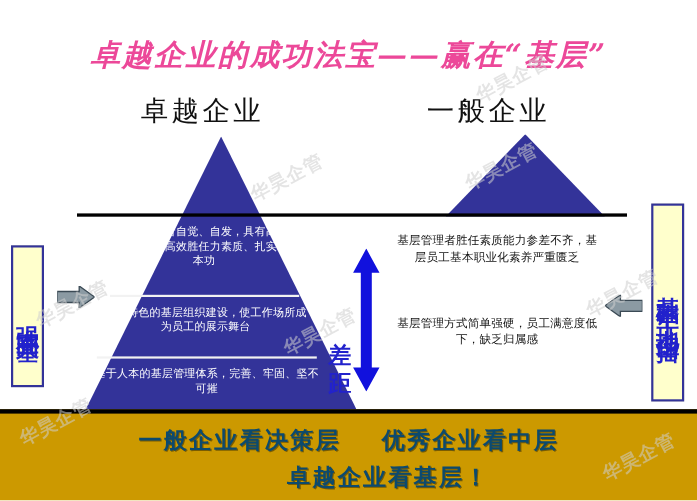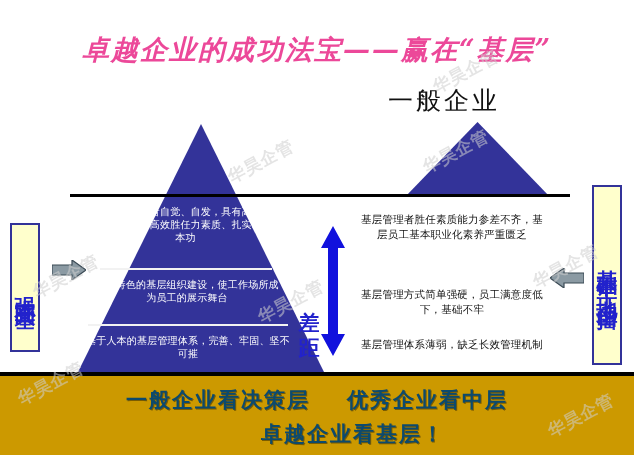--- a/index.html
+++ b/index.html
@@ -231,40 +231,40 @@
 
   <div class="wm" style="left:225px; top:150px;">华昊企管</div>
   <div class="wm" style="left:420px; top:140px;">华昊企管</div>
   <div class="wm" style="left:30px;  top:265px;">华昊企管</div>
   <div class="wm" style="left:255px; top:290px;">华昊企管</div>
   <div class="wm" style="left:530px; top:255px;">华昊企管</div>
   <div class="wm" style="left:430px; top:60px;">华昊企管</div>
 
   <div id="title">卓越企业的成功法宝——赢在“基层”</div>
 
+  <div class="col-head" id="head-left">卓越企业</div>
   <div class="col-head" id="head-right">一般企业</div>
 
   <div id="waterline"></div>
 
   <div id="pyramid-left">
     <div class="shape"></div>
   </div>
   <div class="tier-sep" id="sep1"></div>
   <div class="tier-sep" id="sep2"></div>
   <div class="tier-text" id="tier1">基层管理者自觉、自发，具有高职业素养、高效胜任力素质、扎实基本功</div>
   <div class="tier-text" id="tier2">卓富特色的基层组织建设，使工作场所成为员工的展示舞台</div>
   <div class="tier-text" id="tier3">基于人本的基层管理体系，完善、牢固、坚不可摧</div>
 
   <div id="pyramid-right">
     <div class="shape"></div>
   </div>
 
   <div class="right-text" id="rt1">基层管理者胜任素质能力参差不齐，基层员工基本职业化素养严重匮乏</div>
-  <div class="right-text" id="rt2">基层管理方式简单强硬，员工满意度低下，基础不牢</div>
-  <div class="right-text" id="rt3">基层管理体系薄弱，缺乏长效管理机制</div>
+  <div class="right-text" id="rt2">基层管理方式简单强硬，员工满意度低下，缺乏归属感</div>
 
   <svg id="gap-arrow" viewBox="0 0 26 130">
     <polygon points="13,0 25,22 18,22 18,108 25,108 13,130 1,108 8,108 8,22 1,22" fill="#1111dd"></polygon>
   </svg>
   <div id="gap-label">差距</div>
 
   <div class="side-banner" id="banner-left">强本固基</div>
   <svg class="chev" style="left:52px; top:260px;" width="34" height="20" viewBox="0 0 34 20">
     <polygon points="0,5 20,5 20,0 34,10 20,20 20,15 0,15" fill="#8b9aa3" stroke="#3b4a55" stroke-width="1.2"></polygon>
   </svg>

